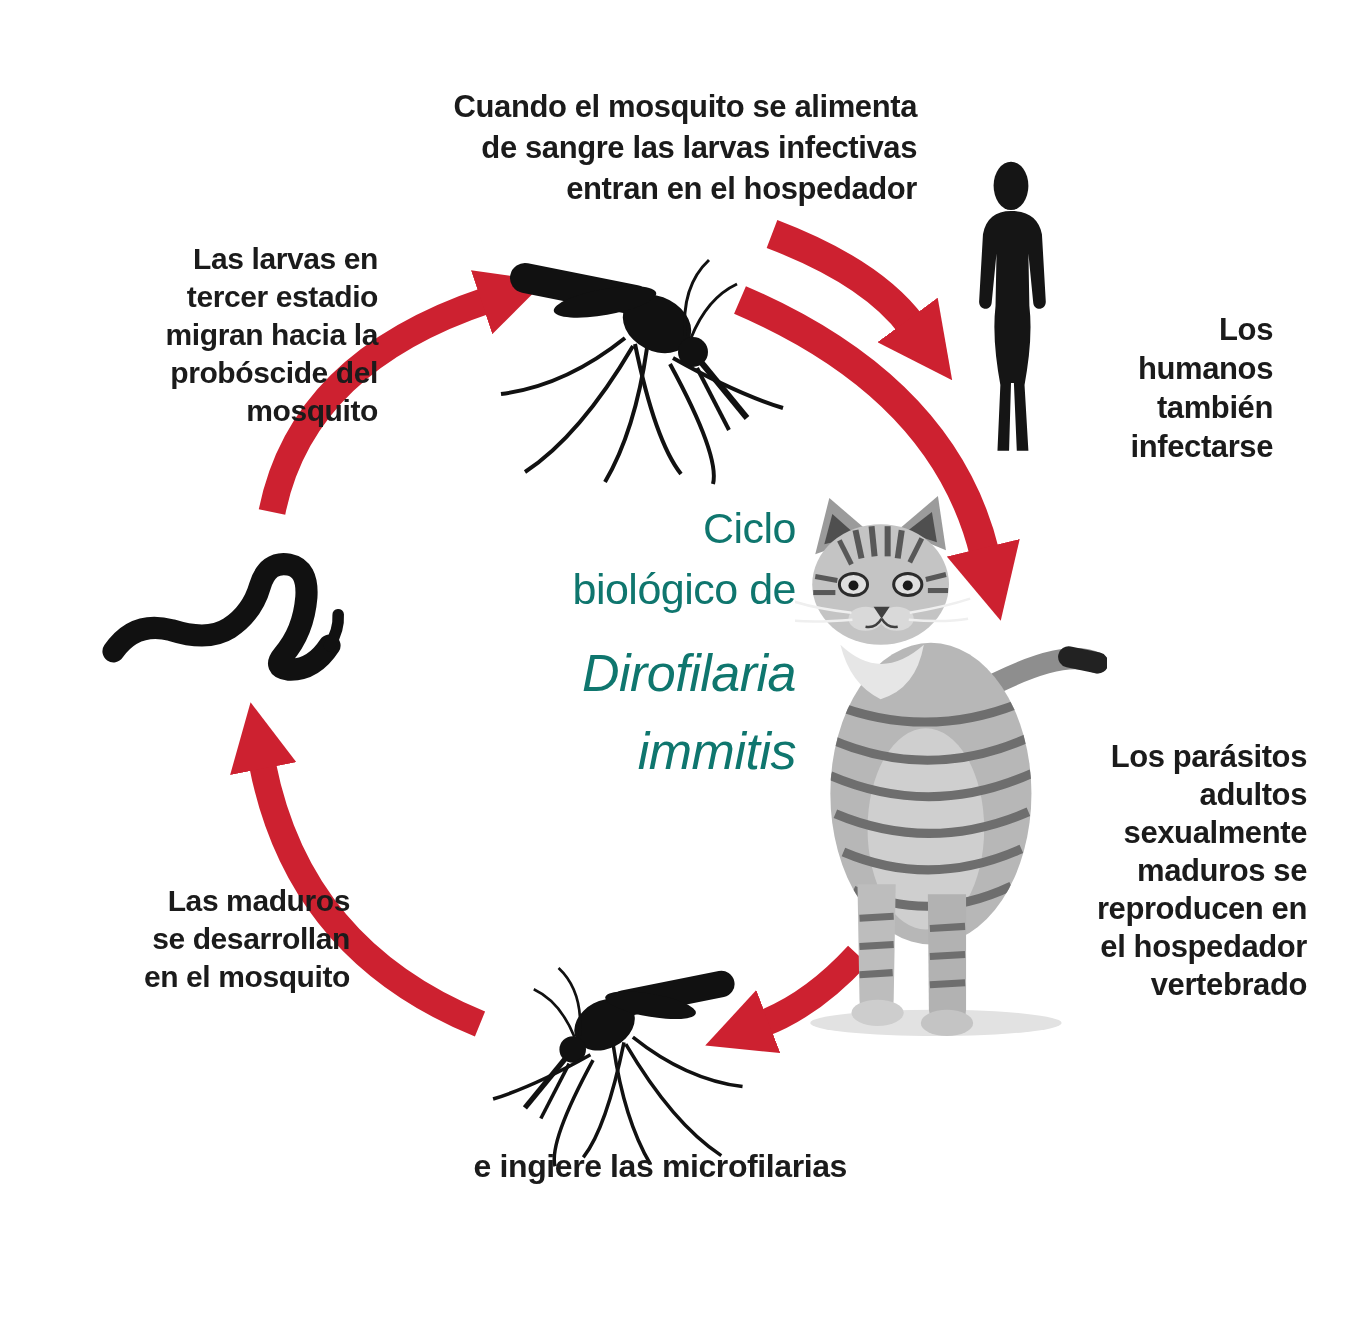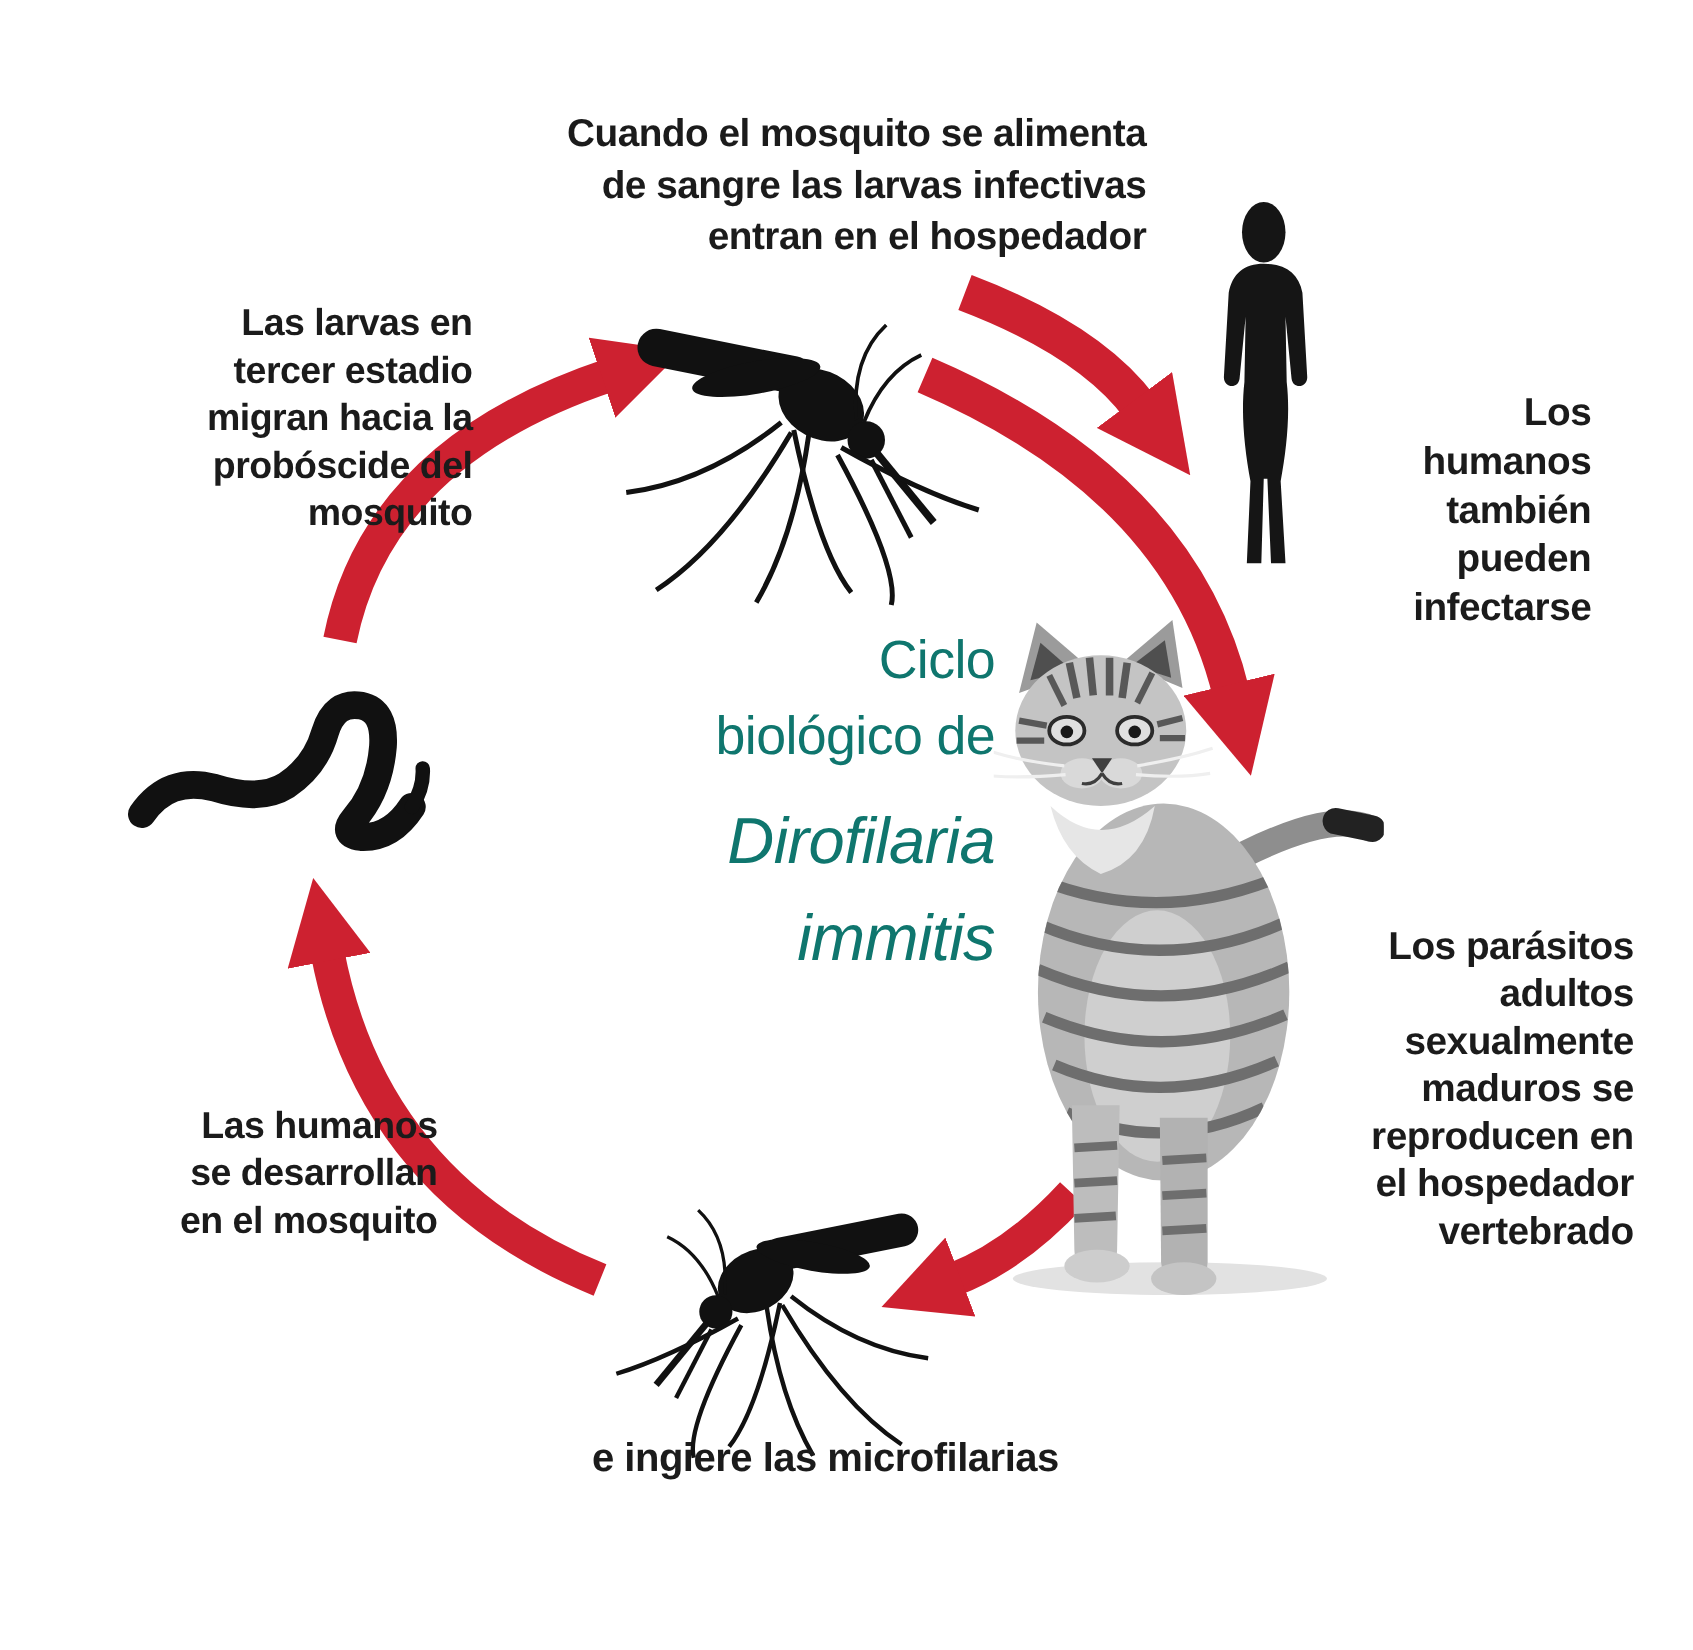--- a/index.html
+++ b/index.html
@@ -194,40 +194,39 @@
     <div>tercer estadio</div>
     <div>migran hacia la</div>
     <div>probóscide del</div>
     <div>mosquito</div>
   </div>
 
   <div class="lbl lbl-human">
     <div>Los</div>
     <div>humanos</div>
     <div>también</div>
-    <div>pueden</div>
     <div>infectarse</div>
   </div>
 
   <div class="lbl lbl-right-lower">
     <div>Los parásitos</div>
     <div>adultos</div>
     <div>sexualmente</div>
     <div>maduros se</div>
     <div>reproducen en</div>
     <div>el hospedador</div>
     <div>vertebrado</div>
   </div>
 
   <div class="lbl lbl-bottom">
     <div>e ingiere las microfilarias</div>
   </div>
 
   <div class="lbl lbl-left-lower">
-    <div>Las humanos</div>
+    <div>Las maduros</div>
     <div>se desarrollan</div>
     <div>en el mosquito</div>
   </div>
 
   <div class="title">
     <div class="t-line">Ciclo</div>
     <div class="t-line">biológico de</div>
     <div class="species">
       <div class="s-line">Dirofilaria</div>
       <div class="s-line">immitis</div>

